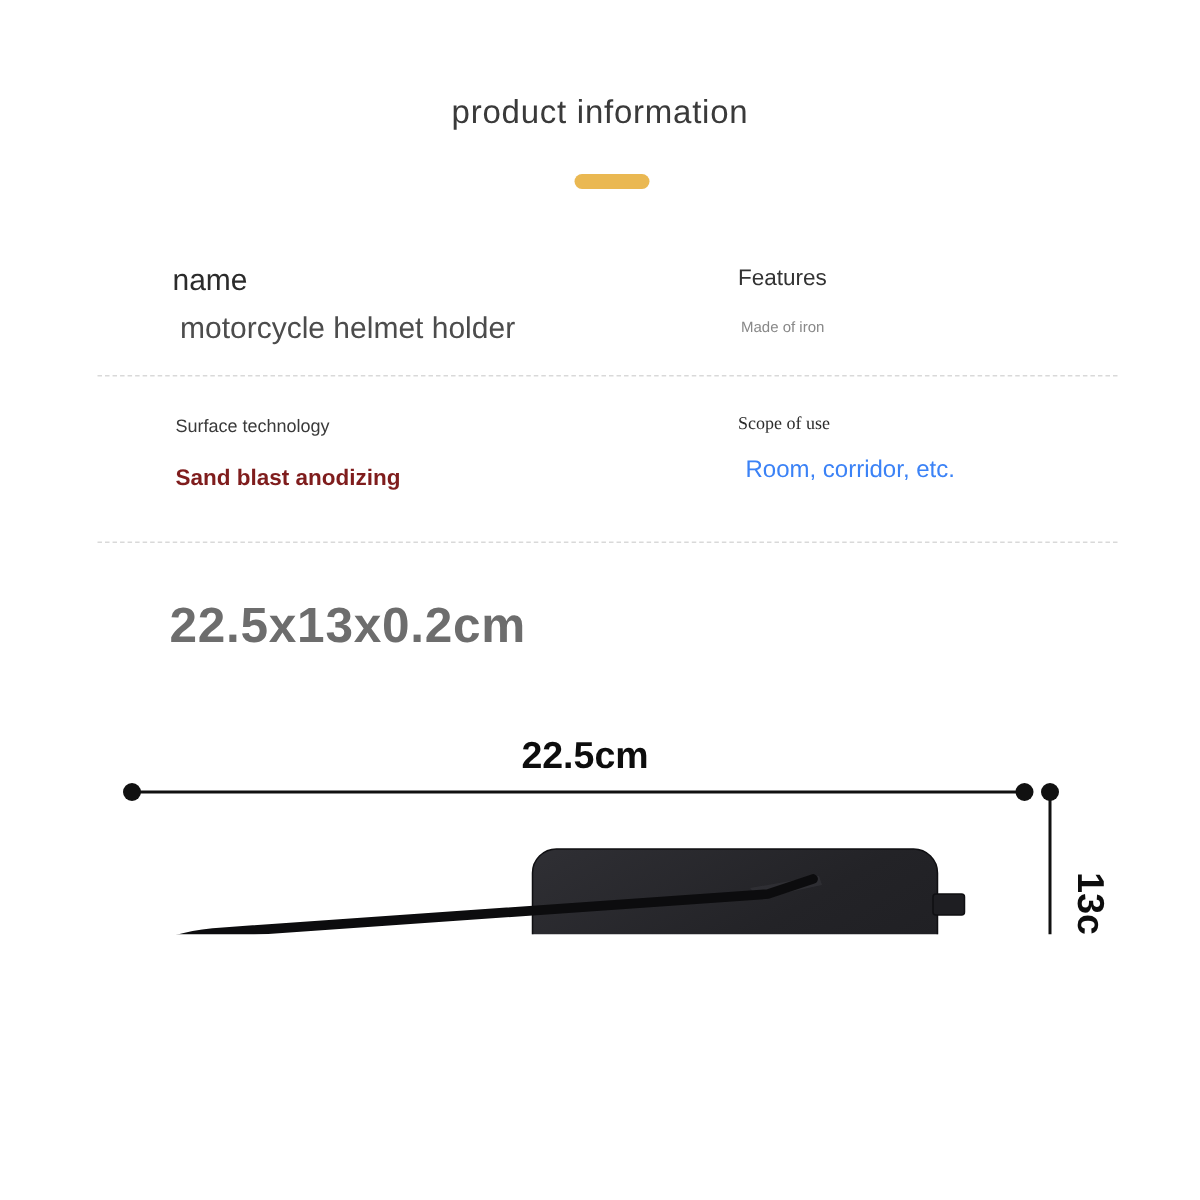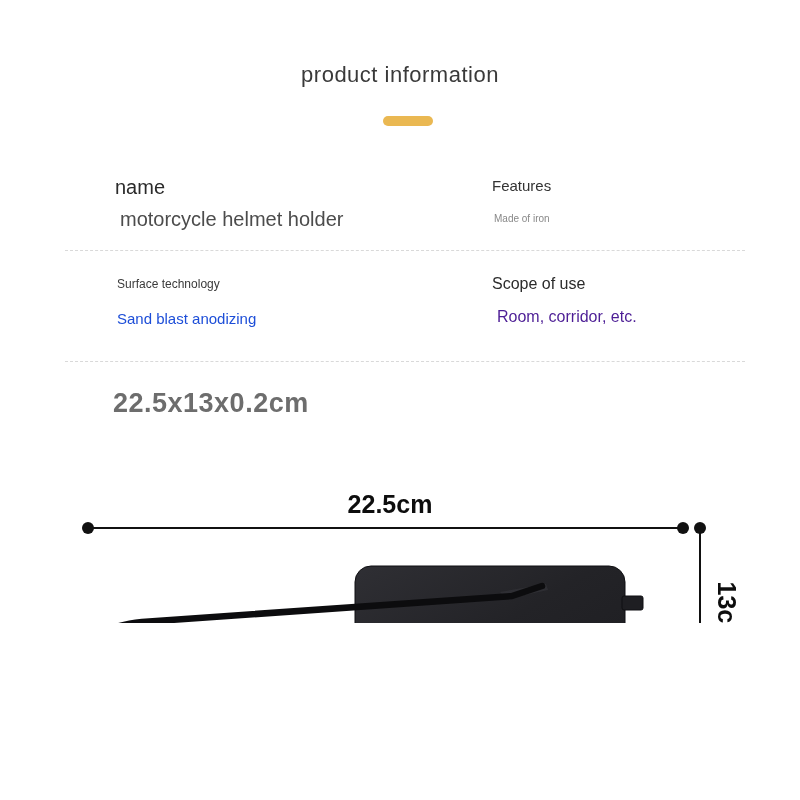--- a/index.html
+++ b/index.html
@@ -20,27 +20,27 @@
   .cell{position:absolute;}
   .lbl,.val{white-space:nowrap;}
   .c-r1l{left:115px;top:176px;}
   .c-r1l .lbl{font-size:20px;color:#2b2b2b;font-weight:500;}
   .c-r1l .val{margin-top:9px;margin-left:5px;font-size:20px;color:#4c4c4c;}
   .c-r1r{left:492px;top:177px;}
   .c-r1r .lbl{font-size:15px;color:#333;}
   .c-r1r .val{margin-top:19px;margin-left:2px;font-size:10px;color:#888;}
   .c-r2l{left:117px;top:277px;}
   .c-r2l .lbl{font-size:12px;color:#3a3a3a;}
-  .c-r2l .val{margin-top:19px;font-size:15px;color:#1d4ed8;}
+  .c-r2l .val{margin-top:19px;font-size:15px;color:#7f1d1d;font-weight:bold;}
   .c-r2r{left:492px;top:275px;}
-  .c-r2r .lbl{font-size:16px;color:#2b2b2b;}
-  .c-r2r .val{margin-top:15px;margin-left:5px;font-size:16px;color:#4c1d95;}
+  .c-r2r .lbl{font-size:12px;color:#2b2b2b;font-family:Liberation Serif, serif;}
+  .c-r2r .val{margin-top:15px;margin-left:5px;font-size:16px;color:#3b82f6;}
   .c-r3l{left:115px;top:373px;}
   .c-r3l .lbl{font-size:19px;color:#2b2b2b;font-weight:500;}
-  .c-r3l .val{margin-top:15px;margin-left:-2px;font-size:27px;font-weight:700;color:#6d6d6d;letter-spacing:.5px;}
+  .c-r3l .val{margin-top:25px;margin-left:-2px;font-size:33px;font-weight:700;color:#6d6d6d;letter-spacing:.5px;}
   .c-r3r{left:492px;top:376px;}
   .c-r3r .lbl{font-size:13px;color:#333;}
   .c-r3r .val{margin-top:17px;margin-left:5px;font-size:14px;color:#4c4c4c;}
   .divider{
     position:absolute;left:65px;width:680px;height:0;
     border-top:1px dashed #d9d9d9;
   }
   .div1{top:250px;}
   .div2{top:361px;}
   

